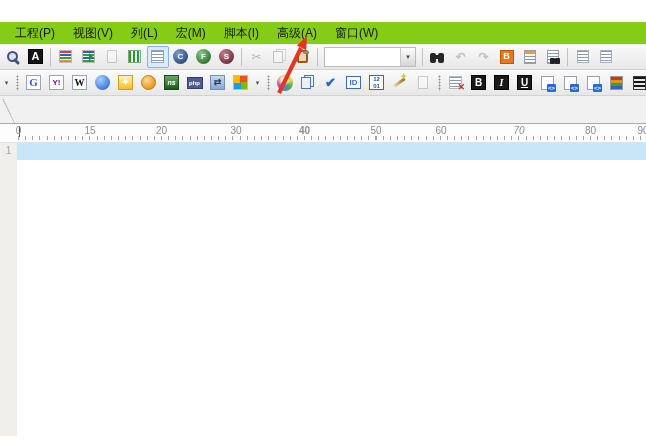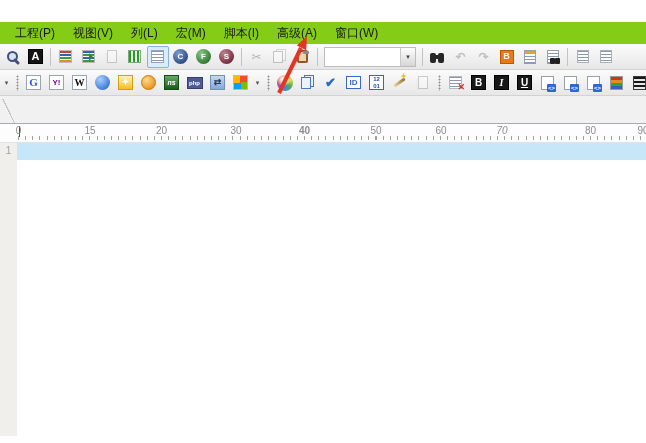--- a/index.html
+++ b/index.html
@@ -314,21 +314,21 @@
 
 <div class="ruler">
   <div class="ruler-caret"></div>
 <span class="rnum" style="left: 18.5px;">0</span>
     <span class="rnum" style="left: 90px;">15</span>
     <span class="rnum" style="left: 161.5px;">20</span>
     <span class="rnum" style="left: 225px; margin-left: 11px;">30</span>
     <span class="rnum" style="left: 304.5px; font-weight: bold;">40</span>
     <span class="rnum" style="left: 376px;">50</span>
     <span class="rnum" style="left: 441px;">60</span>
-    <span class="rnum" style="left: 502px; font-style: italic;">70</span>
+    <span class="rnum" style="left: 519px; font-style: italic;">70</span>
     <span class="rnum" style="left: 590.5px; text-align: right;">80</span>
     <span class="rnum" style="left: 643px;">90</span>
   </div>
 
 <div class="editor">
   <div class="gutter">
     <span>1</span>
   </div>
   <div class="hl-line" style="background: rgb(199, 231, 248);"></div>
 </div>

